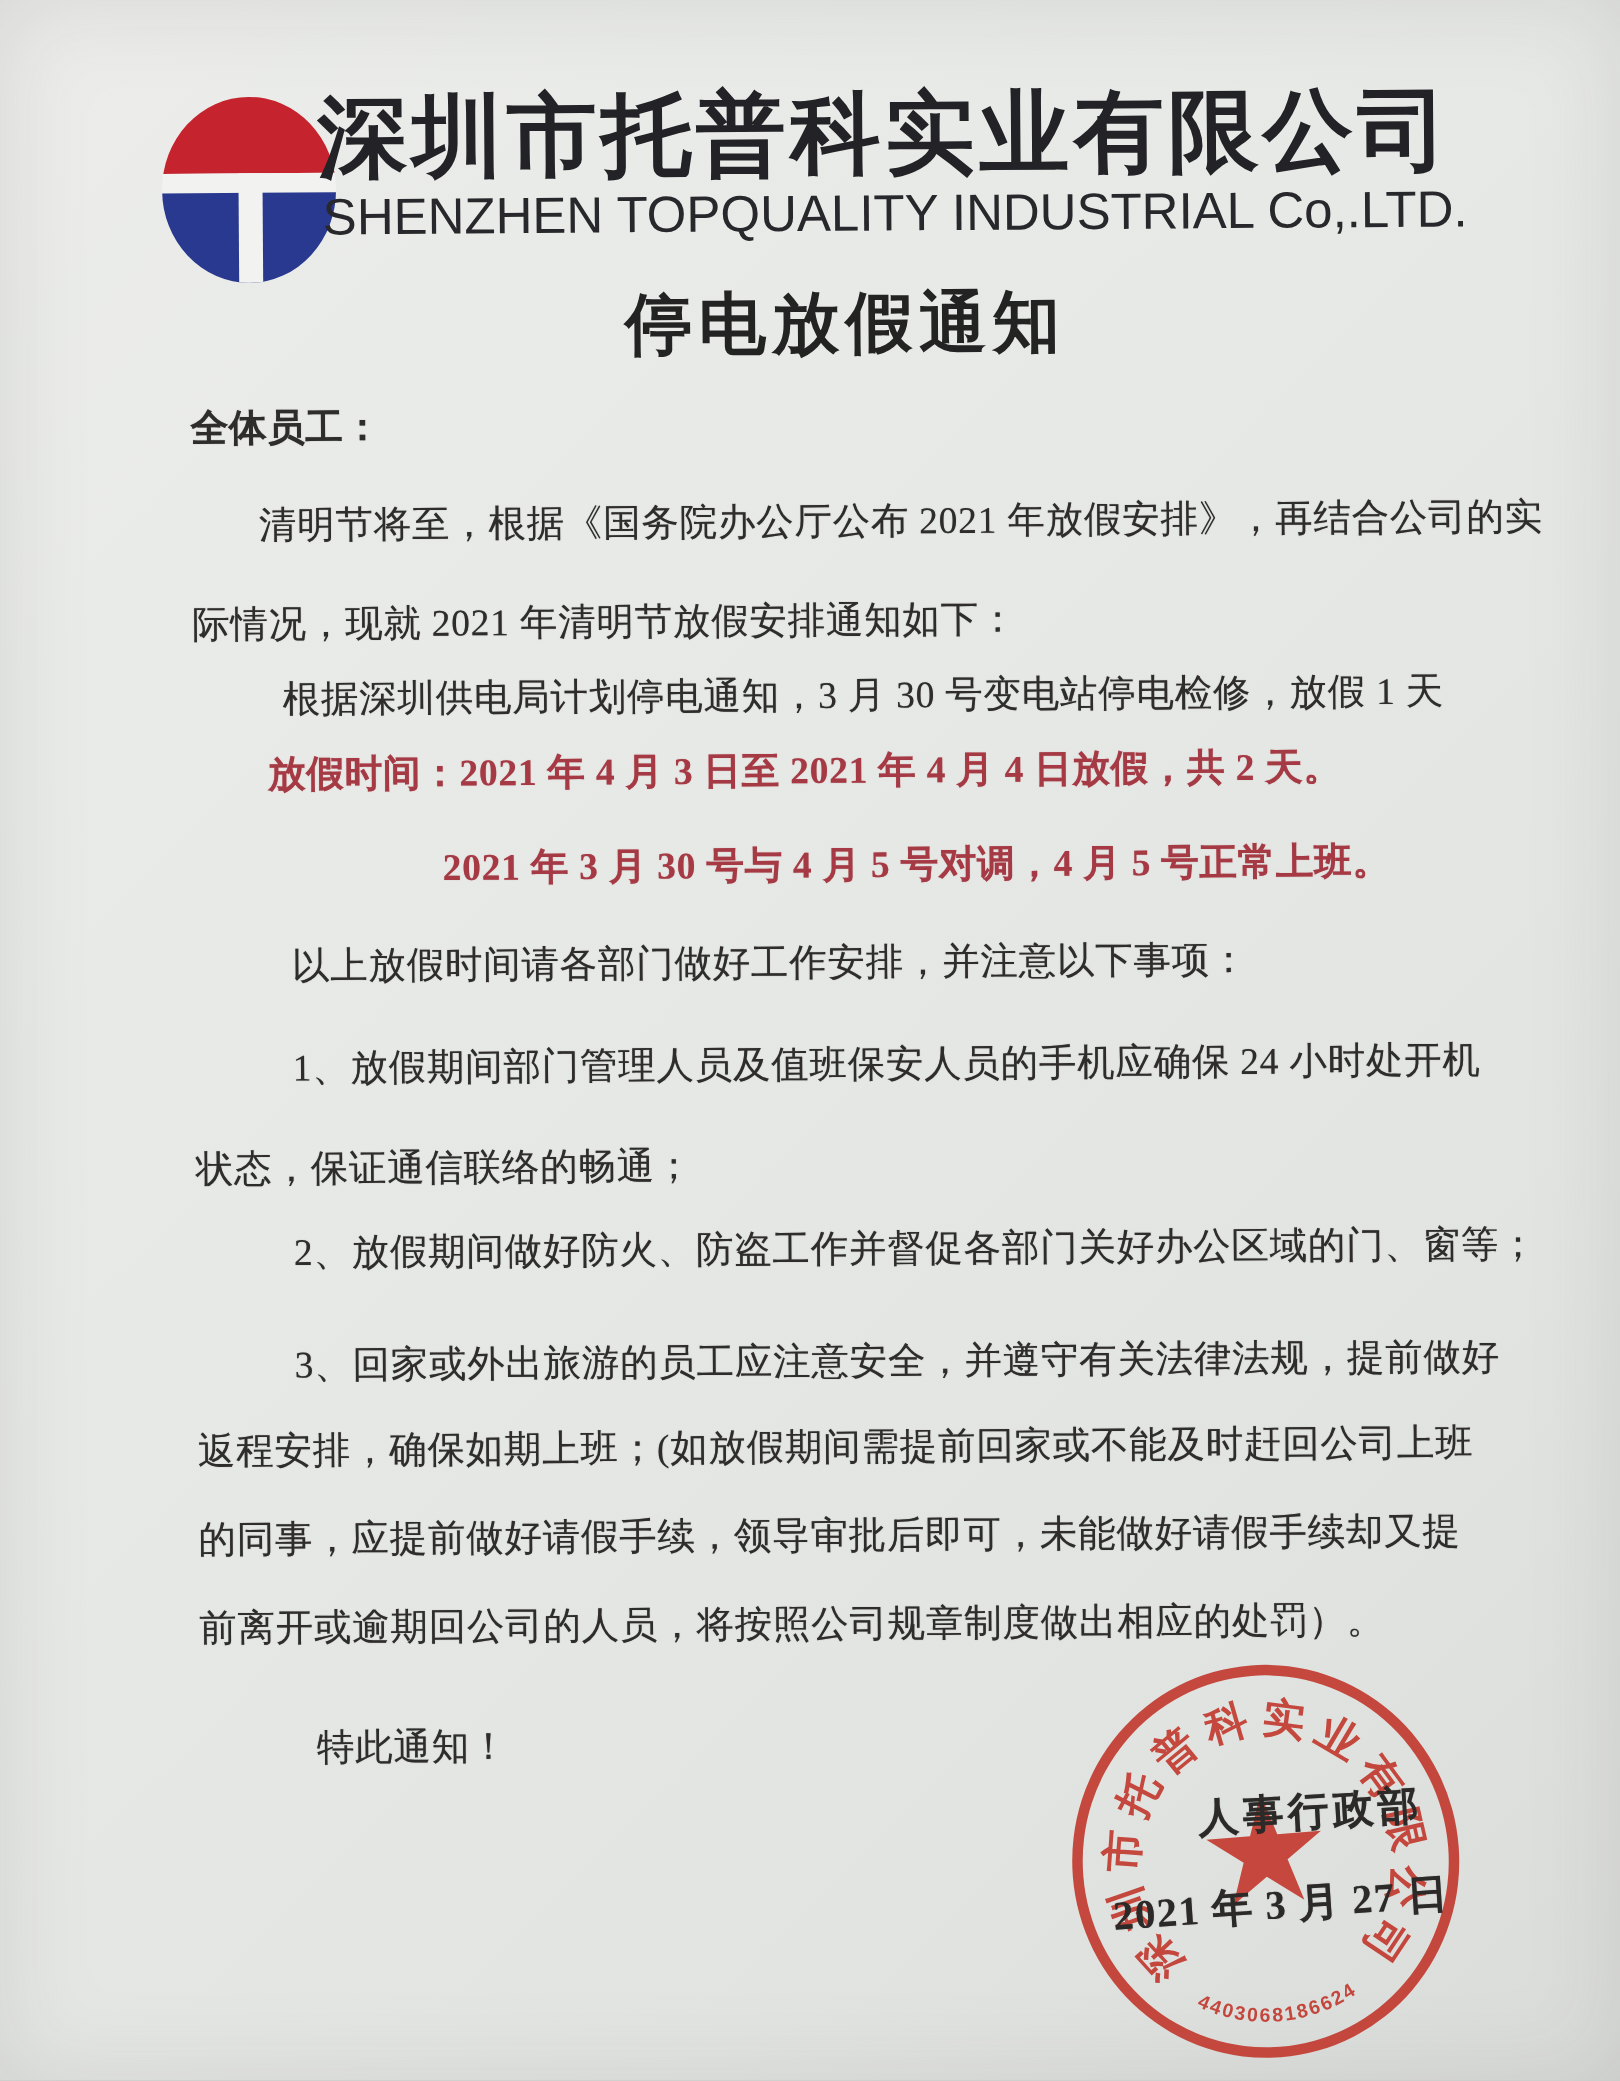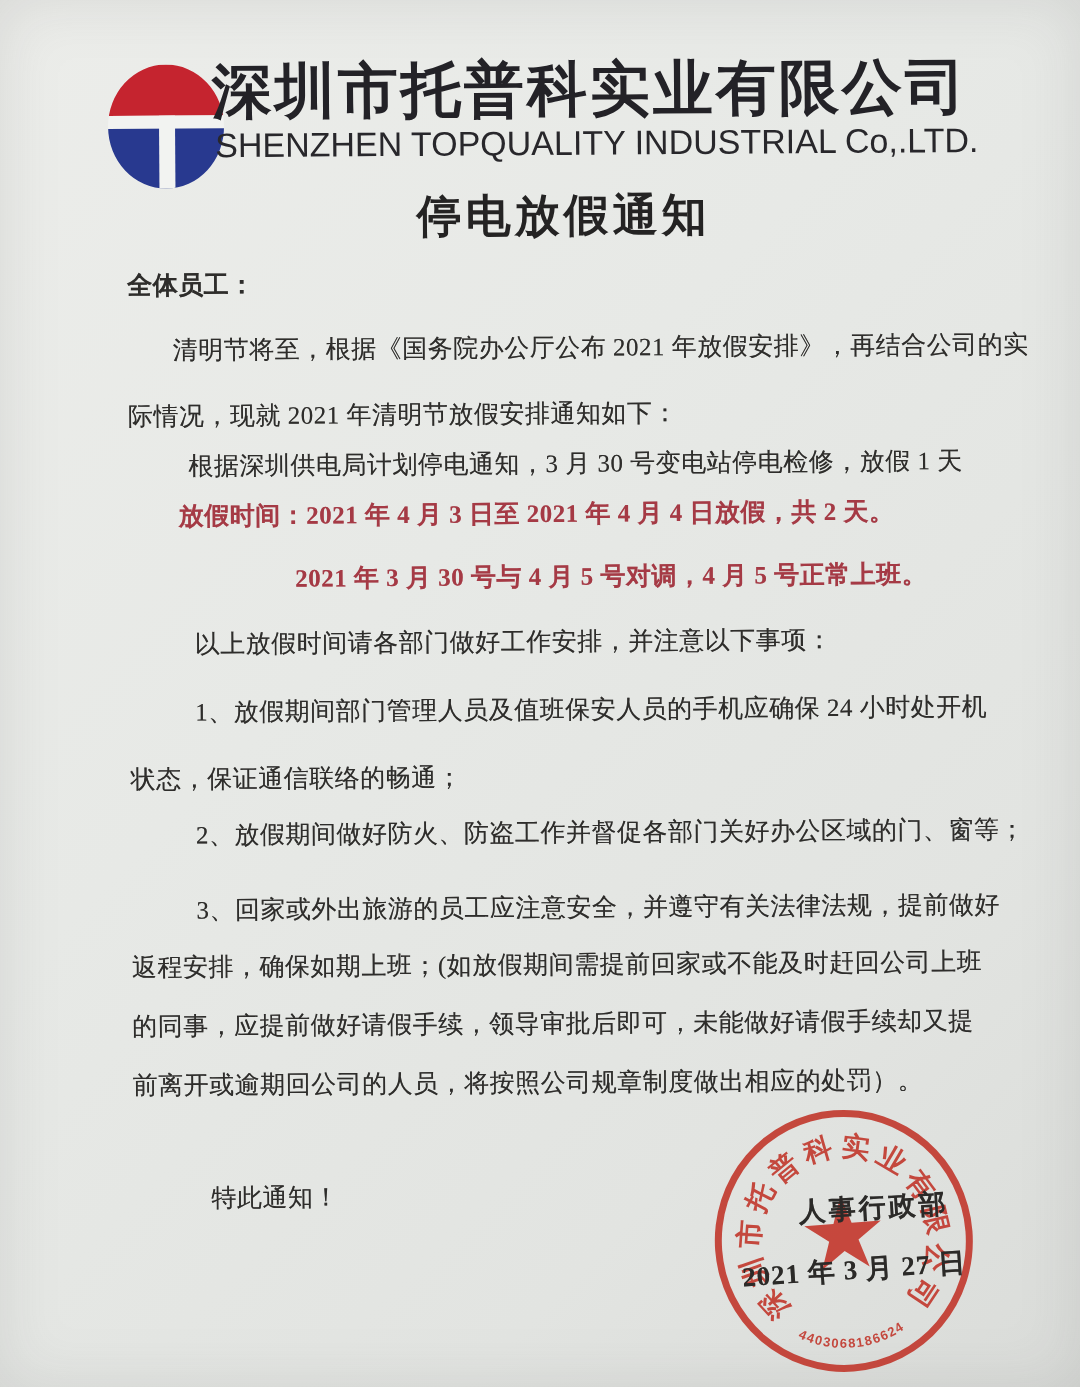--- a/index.html
+++ b/index.html
@@ -31,21 +31,21 @@
   .ln3{left:180px;top:497px;}
   .ln4{left:296px;top:560px;}
   .ln5{left:195px;top:625px;}
   .ln6{left:195px;top:693px;}
   .ln7{left:130px;top:760px;}
   .ln8{left:195px;top:816px;}
   .ln9{left:195px;top:891px;}
   .ln10{left:130px;top:948px;}
   .ln11{left:130px;top:1007px;}
   .ln12{left:130px;top:1066px;}
-  .ln13{left:208px;top:1146px;margin-top:33px;}
+  .ln13{left:208px;top:1146px;}
   
   .seal{position:absolute;left:711px;top:1112px;width:244px;height:248px;border:7px solid #c23b30;border-radius:50%;opacity:.92;transform:rotate(-4deg);}
   .seal-star{position:absolute;left:50%;top:48%;transform:translate(-50%,-52%);font-size:100px;line-height:100px;color:#c43b30;font-family:"DejaVu Sans",sans-serif;}
   .ring-ch{position:absolute;left:50%;top:50%;width:30px;height:30px;margin:-15px 0 0 -15px;font-size:28px;font-weight:bold;color:#c23b30;text-align:center;line-height:30px;transform-origin:center;}
   .ring-num{position:absolute;left:50%;top:50%;width:14px;height:14px;margin:-7px 0 0 -7px;font-size:13px;font-weight:bold;color:#c23b30;text-align:center;line-height:14px;font-family:"Liberation Sans",sans-serif;transform-origin:center;}
   .sig-dept{position:absolute;left:795px;top:1192px;font-size:27px;letter-spacing:3px;white-space:nowrap;transform:rotate(-3deg);color:#2b2a28;font-weight:bold;text-shadow:0 0 .6px rgba(43,42,40,.55);}
   .sig-date{position:absolute;left:738px;top:1254px;font-size:27px;letter-spacing:1px;white-space:nowrap;transform:rotate(-3.5deg);color:#2b2a28;font-weight:bold;text-shadow:0 0 .6px rgba(43,42,40,.55);}
 </style>
 </head>
 <body>

